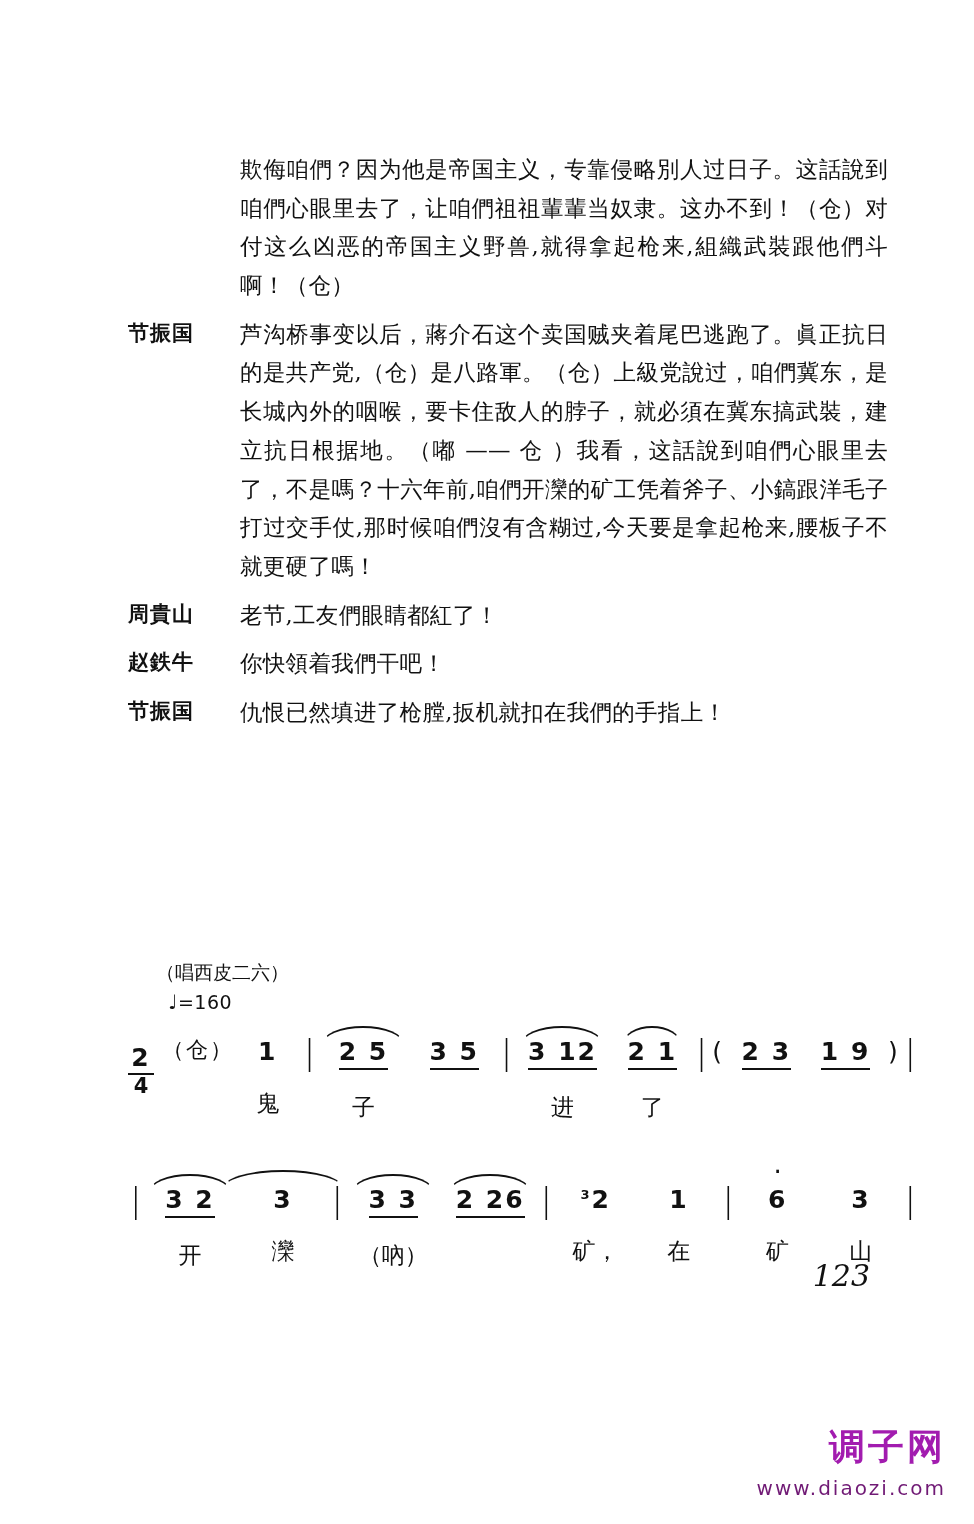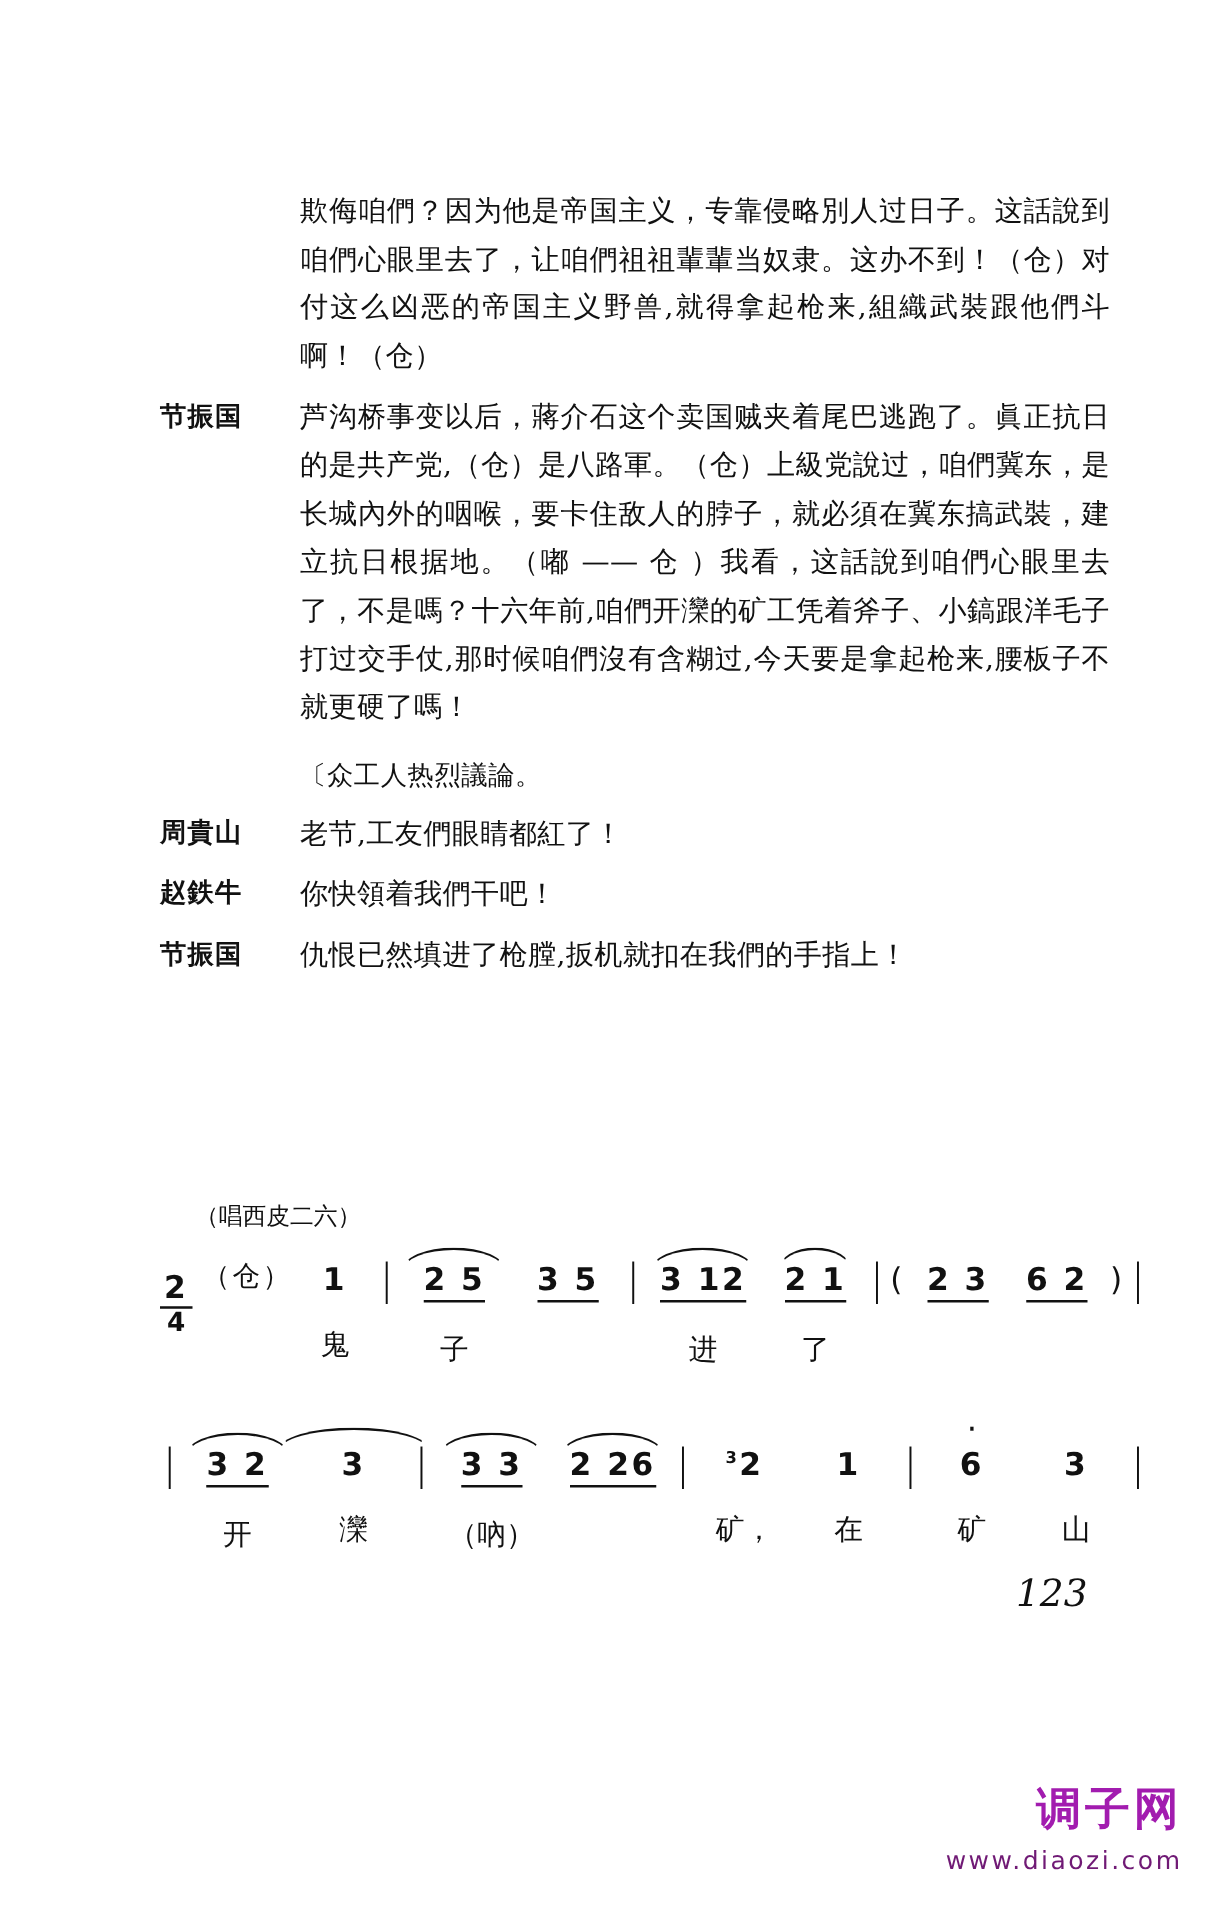--- a/index.html
+++ b/index.html
@@ -200,24 +200,20 @@
       <div class="speaker"></div>
       <div class="speech">欺侮咱們？因为他是帝国主义，专靠侵略別人过日子。这話說到咱們心眼里去了，让咱們祖祖輩輩当奴隶。这办不到！（仓）对付这么凶恶的帝国主义野兽,就得拿起枪来,組織武裝跟他們斗啊！（仓）</div>
     </div>
 
 
     <div class="line">
       <div class="speaker">节振国</div>
       <div class="speech">芦沟桥事变以后，蔣介石这个卖国贼夹着尾巴逃跑了。眞正抗日的是共产党,（仓）是八路軍。（仓）上級党說过，咱們冀东，是长城內外的咽喉，要卡住敌人的脖子，就必須在冀东搞武裝，建立抗日根据地。（嘟 —— 仓 ）我看，这話說到咱們心眼里去了，不是嗎？十六年前,咱們开灤的矿工凭着斧子、小鎬跟洋毛子打过交手仗,那时候咱們沒有含糊过,今天要是拿起枪来,腰板子不就更硬了嗎！</div>
     </div>
 
-    <div class="line">
-      <div class="speaker"></div>
-      <div class="stage">〔众工人热烈議論。</div>
-    </div>
 
     <div class="line">
       <div class="speaker">周貴山</div>
       <div class="speech">老节,工友們眼睛都紅了！</div>
     </div>
 
     <div class="line">
       <div class="speaker">赵鉄牛</div>
       <div class="speech">你快領着我們干吧！</div>
     </div>
@@ -226,20 +222,23 @@
       <div class="speaker">节振国</div>
       <div class="speech">仇恨已然填进了枪膛,扳机就扣在我們的手指上！</div>
     </div>
 
   </div>
 
   <div class="music">
 
     <div class="music-header">（唱西皮二六）</div>
 
+    <div class="tempo">
+      <span class="notehead">♩</span><span>=160</span>
+    </div>
 
     <div class="staff">
       <div class="meter">
         <span class="num">2</span>
         <span class="den">4</span>
       </div>
       <div class="notes">
 
         <div class="cell" style="width:72px">
           <div class="num" style="font-size:22px;font-weight:normal">（仓）</div>
@@ -284,21 +283,21 @@
           <div class="num" style="font-weight:normal">(</div>
           <div class="lyric">&nbsp;</div>
         </div>
 
         <div class="cell" style="width:82px">
           <div class="num under">2 3</div>
           <div class="lyric"></div>
         </div>
 
         <div class="cell" style="width:82px">
-          <div class="num under">6 2</div>
+          <div class="num under">1 9</div>
           <div class="lyric"></div>
         </div>
 
         <div class="cell" style="width:18px">
           <div class="num" style="font-weight:normal">)</div>
           <div class="lyric">&nbsp;</div>
         </div>
 
         <div class="bar">|</div>
       </div>

